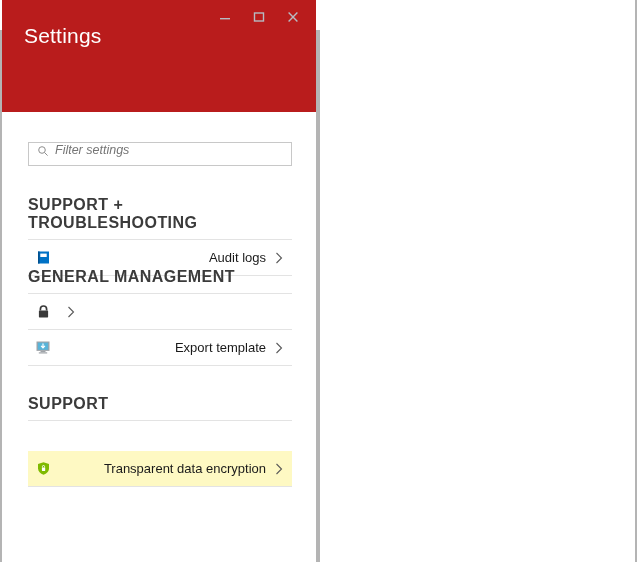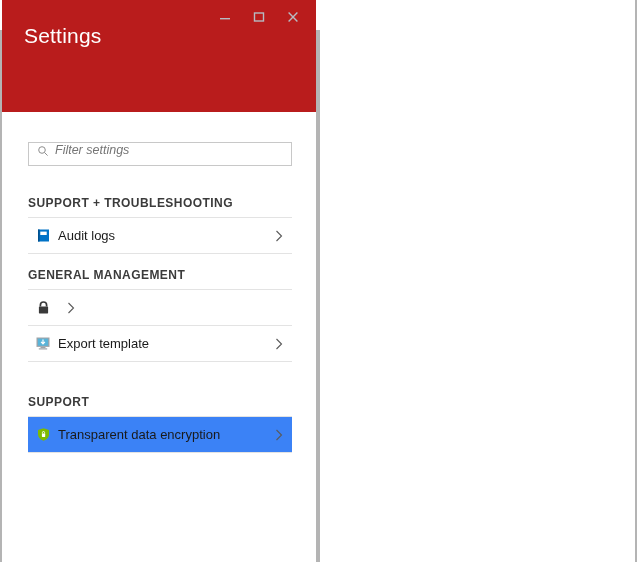--- a/index.html
+++ b/index.html
@@ -27,26 +27,26 @@
   .winbtn svg{display:block;}
 
   
   .filter{position:absolute;left:28px;top:142px;width:264px;height:24px;
      border:1px solid #c8c8c8;background:#fff;display:flex;align-items:flex-start;box-sizing:border-box;}
   .filter .mag{margin:0 6px 0 8px;flex:0 0 auto;}
   .filter input{border:0;outline:0;flex:1;font-family:"Liberation Sans",sans-serif;
      font-size:12.5px;font-style:italic;color:#8d8d8d;background:transparent;padding:0;}
 
   .group{position:absolute;left:28px;width:264px;}
-  .group-title{font-size:12px;font-weight:700;color:#3b3b3b;letter-spacing:.45px;
+  .group-title{font-size:16px;font-weight:700;color:#3b3b3b;letter-spacing:.45px;
      padding-bottom:7px;}
   .rule{height:1px;background:#e3e3e3;}
   .row{height:35px;display:flex;align-items:center;border-bottom:1px solid #e3e3e3;
-       cursor:default;background:transparent;}
-  .row.sel{background:#3b82f6;}
+       cursor:default;background:transparent;text-align:right;}
+  .row.sel{background:#fef9c3;margin-top:30px;}
   .row .ic{width:30px;flex:0 0 auto;display:flex;align-items:center;justify-content:center;}
   .row .lbl{flex:1;font-size:13px;color:#1a1a1a;}
   .row .chev{width:26px;flex:0 0 auto;display:flex;align-items:center;justify-content:center;}
 </style>
 </head>
 <body>
 
 <div class="screen">
 
   <div class="blade-left">

